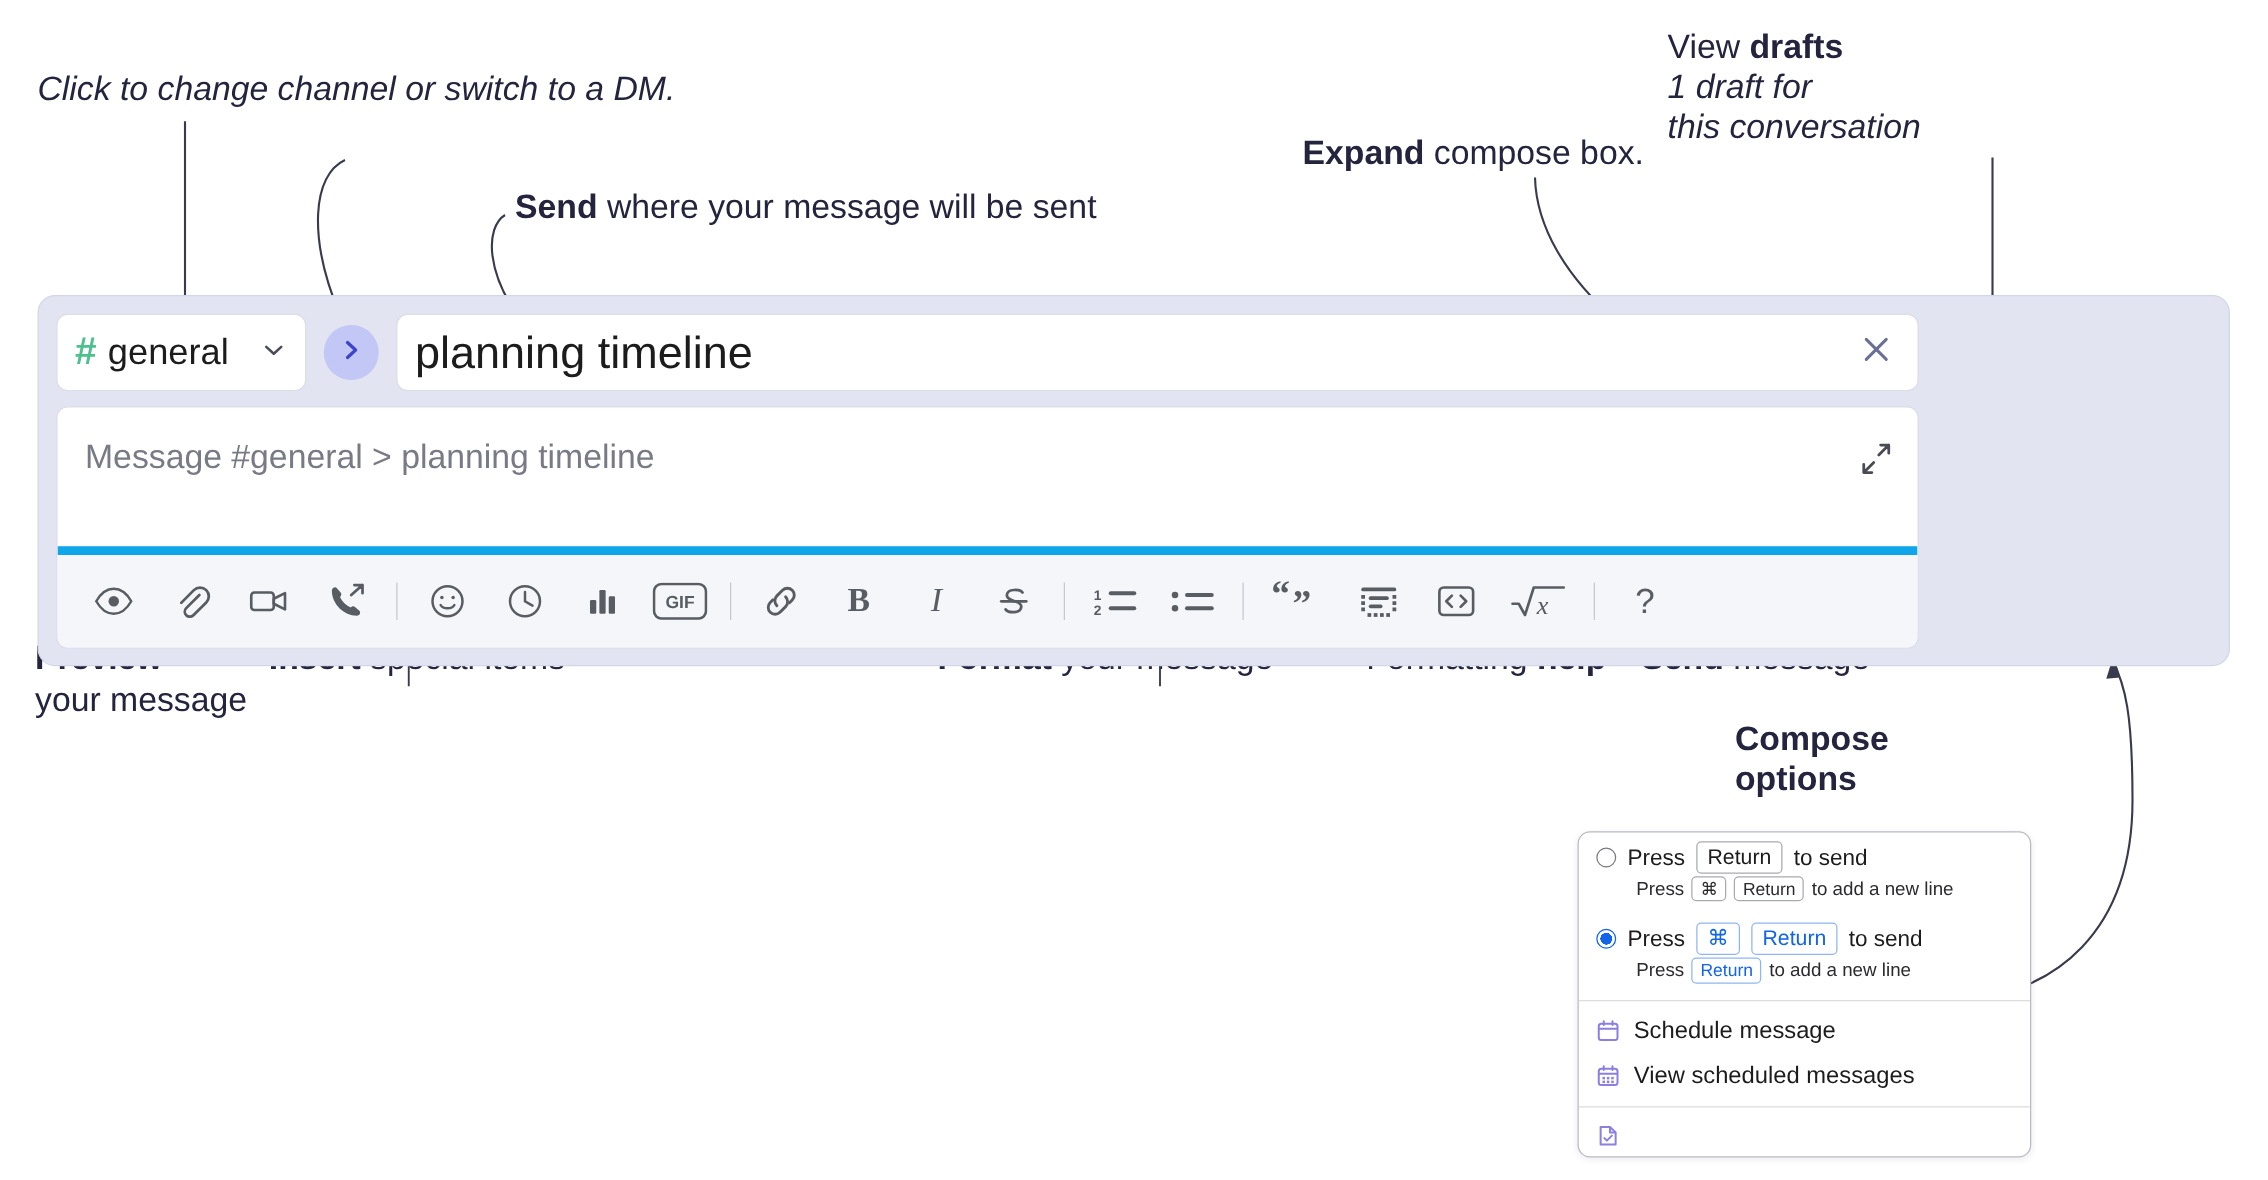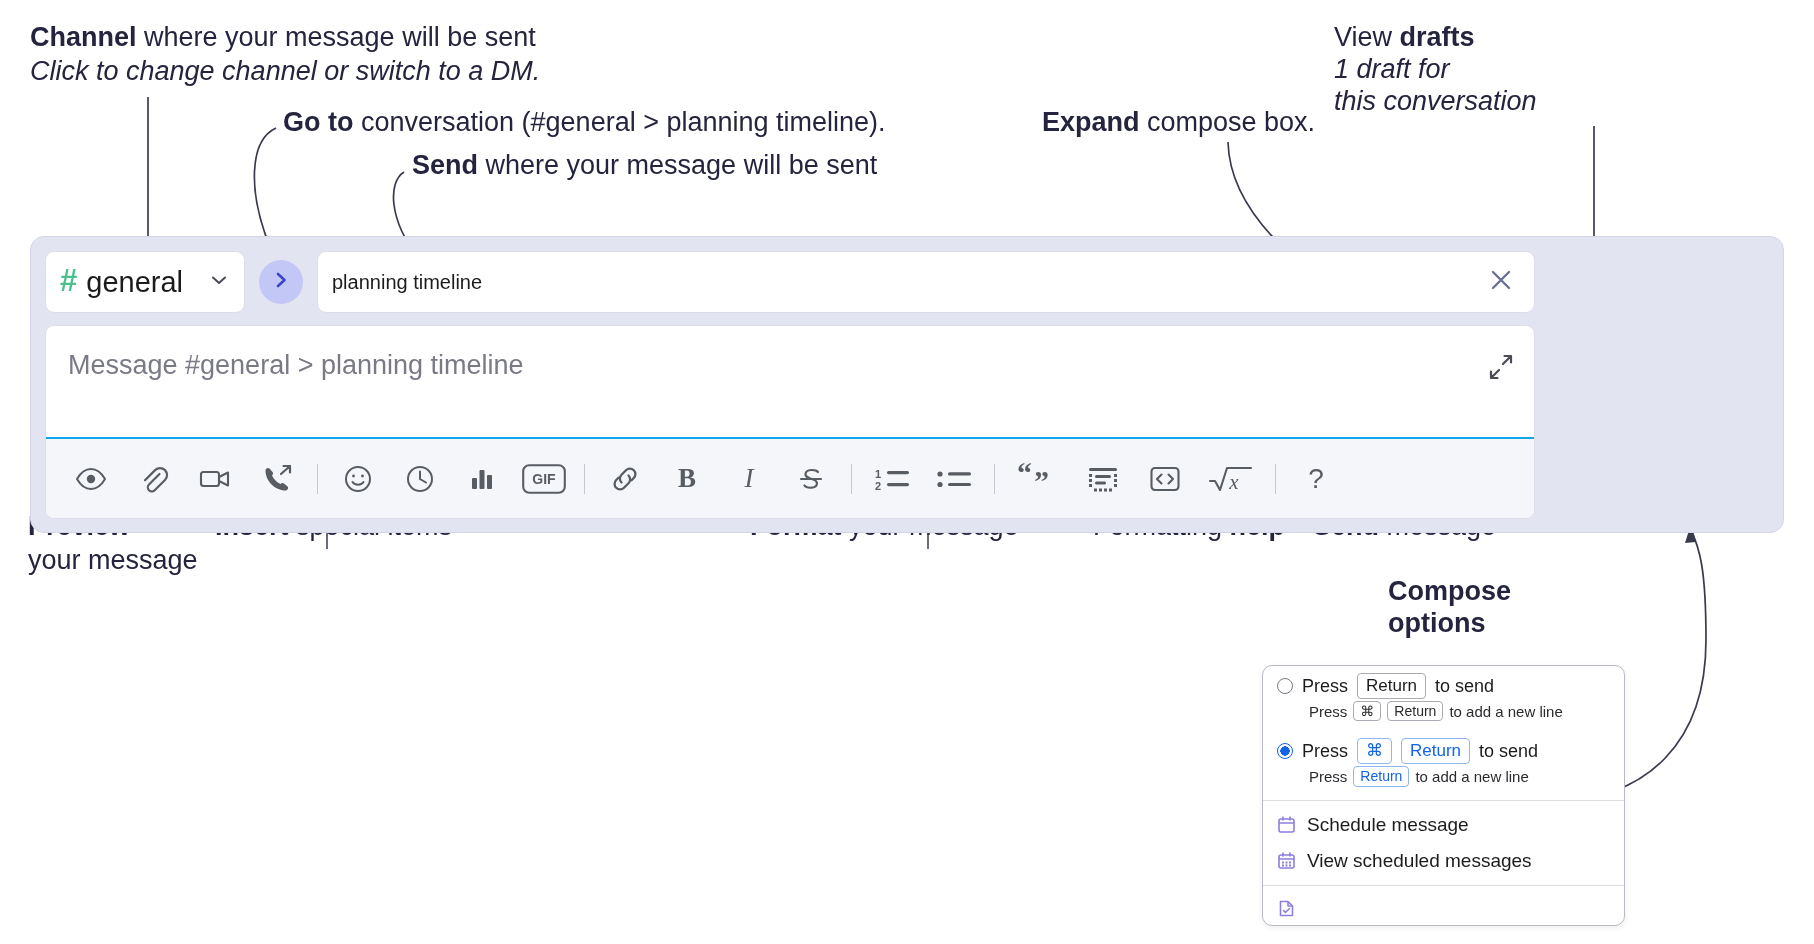--- a/index.html
+++ b/index.html
@@ -42,37 +42,37 @@
 
   #goto-button {
     width:44px; height:44px; border-radius:50%; background:#c3c7f5;
     display:flex; align-items:center; justify-content:center; margin:0 14px; cursor:pointer;
   }
 
   #topic-field {
     flex:1; height:62px; background:#fff; border:1px solid #dcdde9; border-radius:9px;
     display:flex; align-items:center; padding:0 14px; position:relative;
   }
-  #topic-field .tval { font-size:20px; color:#1d1c1d; }
+  #topic-field .tval { font-size:36px; color:#1d1c1d; }
   #topic-clear { position:absolute; right:18px; top:50%; transform:translateY(-50%); cursor:pointer; }
 
   #editor-card {
     position:absolute; left:0; top:74px; width:100%; height:194px;
     background:#fff; border:1px solid #dcdde9; border-radius:9px; overflow:hidden;
   }
   #message-input {
     position:absolute; left:0; top:0; right:0; height:112px;
     display:flex; align-items:flex-start; padding:24px 42px 0 22px;
   }
   #message-input .ph { font-size:27px; color:#797a86; }
   #expand-button { position:absolute; right:18px; top:26px; cursor:pointer; }
 
   #toolbar {
     position:absolute; left:0; right:0; bottom:0; height:81px;
-    background:#f5f6f9; border-top:2px solid #0ea5e9;
+    background:#f5f6f9; border-top:7px solid #0ea5e9;
     display:flex; align-items:center; padding-left:14px; gap:0;
   }
   .tbtn {
     width:44px; height:44px; margin:0 9px; display:flex; align-items:center; justify-content:center;
     color:#585c63; cursor:pointer;
   }
   .tsep { width:1px; height:30px; background:#c6c8d0; margin:0 9px; }
 
   #right-pane { position:absolute; left:1519px; top:0; width:235px; height:297px; }
   #close-compose { position:absolute; right:24px; top:18px; cursor:pointer; }
@@ -101,30 +101,24 @@
   .kbd.blue { border-color:#8fb6f2; color:#1264e8; }
   .menu-div { height:1px; background:#dcdce1; margin:6px 0; }
   .mitem { display:flex; align-items:center; gap:11px; padding:7px 14px; font-size:19px; cursor:pointer; }
   .mitem .ic { color:#8b7fe0; display:flex; }
 </style>
 </head>
 <body>
 
 <div class="stage">
 
-  <div class="anno" style="left:30px; top:22px;">
-    <b>Channel</b><span> where your message will be sent</span>
-  </div>
   <div class="anno" style="left:30px; top:56px;">
     <i>Click to change channel or switch to a DM.</i>
   </div>
 
-  <div class="anno" style="left:283px; top:107px;">
-    <b>Go to</b><span> conversation (#general &gt; planning timeline).</span>
-  </div>
 
   <div class="anno" style="left:412px; top:150px;">
     <b>Send</b><span> where your message will be sent</span>
   </div>
 
   <div class="anno" style="left:1042px; top:107px;">
     <b>Expand</b><span> compose box.</span>
   </div>
 
   <div class="anno" style="left:1334px; top:22px;">

